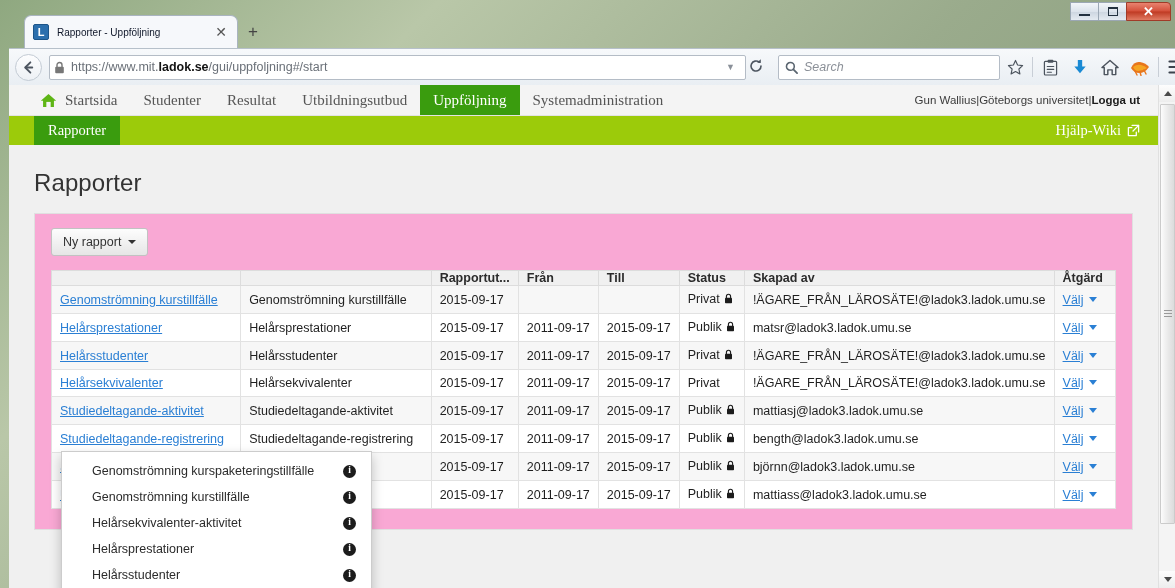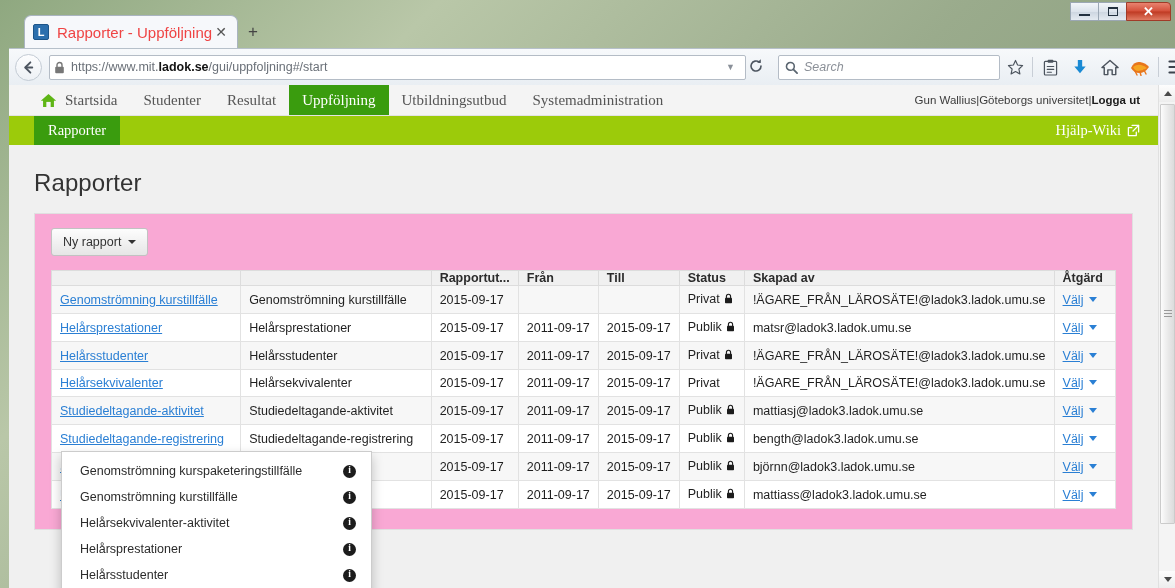--- a/index.html
+++ b/index.html
@@ -53,21 +53,21 @@
     display: flex; align-items: center; padding: 0 8px;
   }
   #favicon {
     width: 16px; height: 16px; background: #2c6fad;
     border-radius: 2px; color: #fff; font-size: 11px; font-weight: bold;
     display: flex; align-items: center; justify-content: center;
     margin-right: 8px; flex: none;
     border: 1px solid #1d5589;
   }
   #tabtitle {
-    font-size: 15px; color: #ef4444; white-space: nowrap;
+    font-size: 10px; color: #0f172a; white-space: nowrap;
     overflow: hidden; text-overflow: ellipsis; flex: 1;
   }
   #tabclose {
     width: 16px; height: 16px; color: #555; font-size: 14px;
     display: flex; align-items: center; justify-content: center; flex: none;
   }
   #newtab {
     position: absolute; left: 242px; top: 6px; width: 22px; height: 22px;
     font-size: 17px; color: #444; display: flex;
     align-items: center; justify-content: center;
@@ -221,21 +221,21 @@
 
   
   #dropdown {
     position: absolute; left: 26px; top: 237px; width: 311px;
     background: #fff; border: 1px solid #ccc;
     box-shadow: 0 5px 11px rgba(0,0,0,0.22);
     padding: 6px 0; z-index: 50;
   }
   .dd-item {
     display: flex; align-items: center; justify-content: space-between;
-    padding: 6px 15px 6px 18px; font-size: 12.5px; color: #2b2b2b;
+    padding: 6px 15px 6px 30px; font-size: 12.5px; color: #2b2b2b;
     white-space: nowrap;
   }
   .info-icon {
     width: 13px; height: 13px; border-radius: 50%;
     background: #1c1c1c; color: #fff; font-size: 9.5px;
     font-weight: bold; font-family: "Liberation Serif", serif;
     display: flex; align-items: center; justify-content: center;
     flex: none; margin-left: 12px; line-height: 1;
   }
 
@@ -376,25 +376,25 @@
             </svg>
           </span>
           <span>Startsida</span>
         </div>
         <div class="navlink">
           <span>Studenter</span>
         </div>
         <div class="navlink">
           <span>Resultat</span>
         </div>
+        <div class="navlink">
+          <span>Utbildningsutbud</span>
+        </div>
         <div class="navlink active">
           <span>Uppföljning</span>
-        </div>
-        <div class="navlink">
-          <span>Utbildningsutbud</span>
         </div>
         <div class="navlink">
           <span>Systemadministration</span>
         </div>
         <div id="userinfo">
           <span>Gun Wallius</span>
           <span> | </span>
           <span>Göteborgs universitet</span>
           <span> | </span>
           <b>Logga ut</b>

